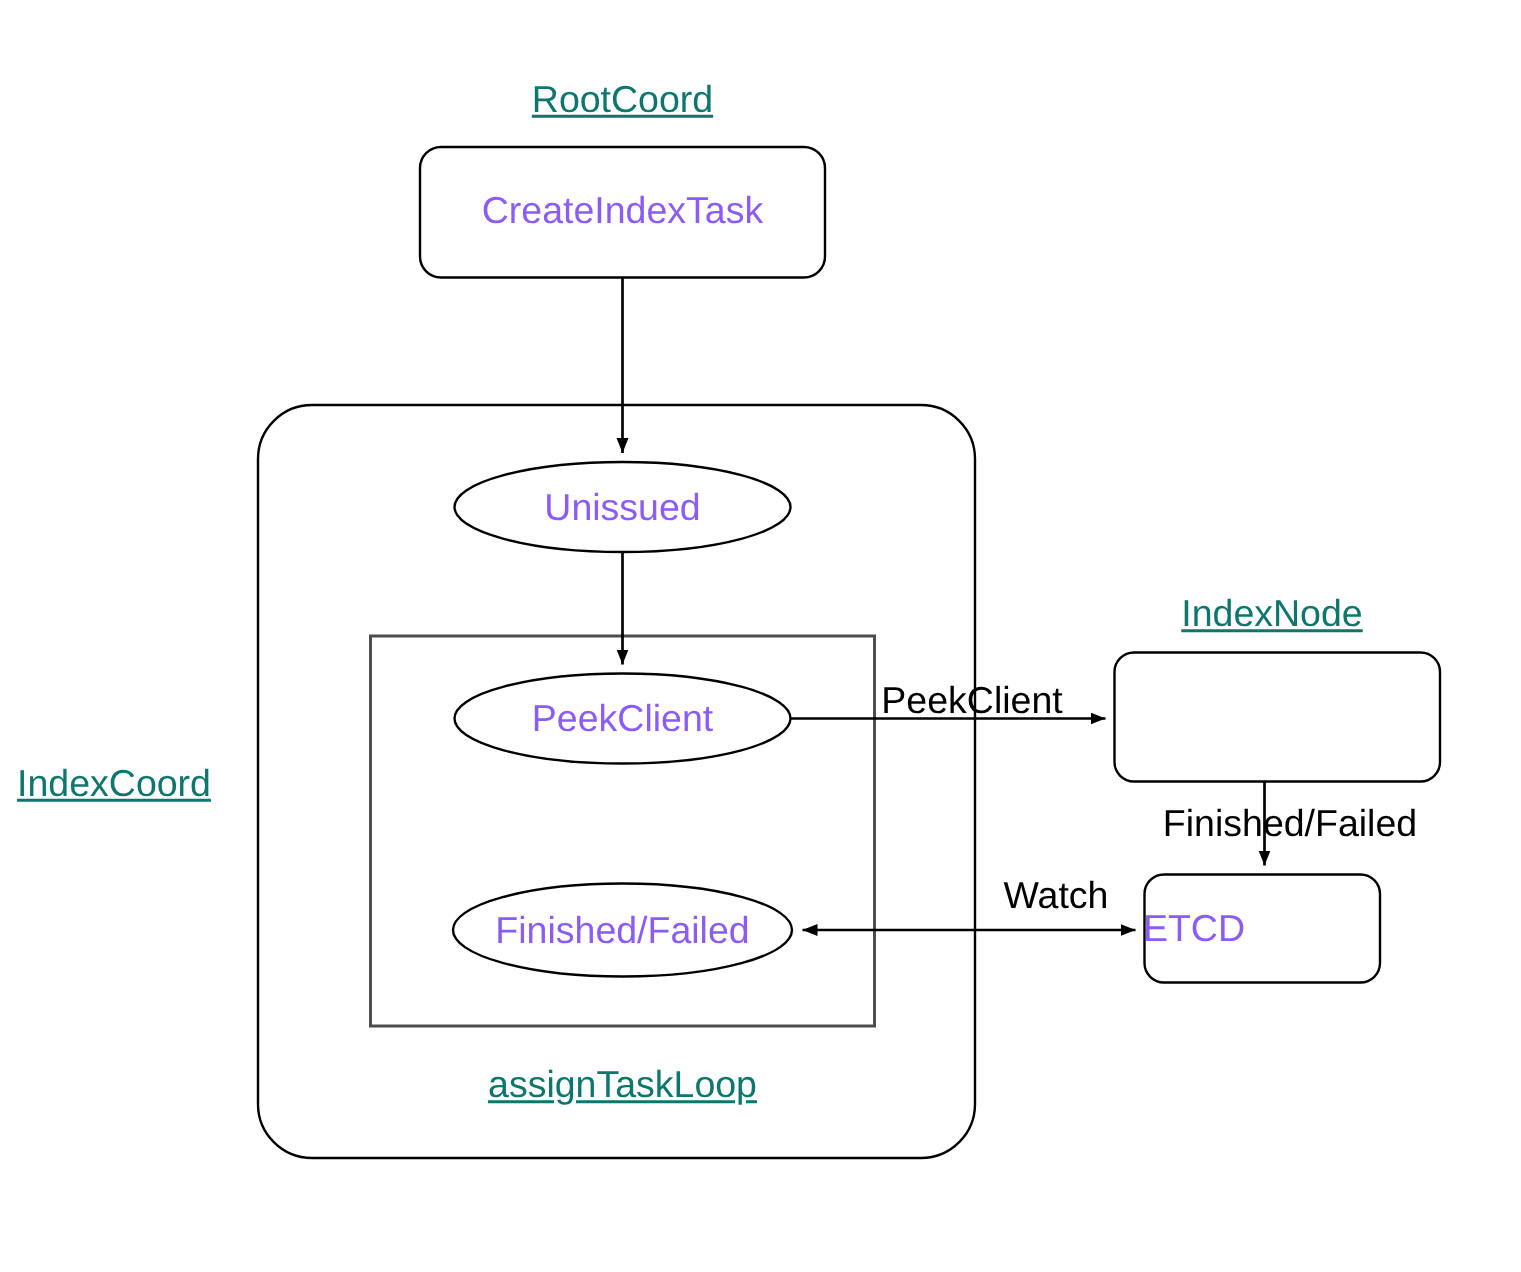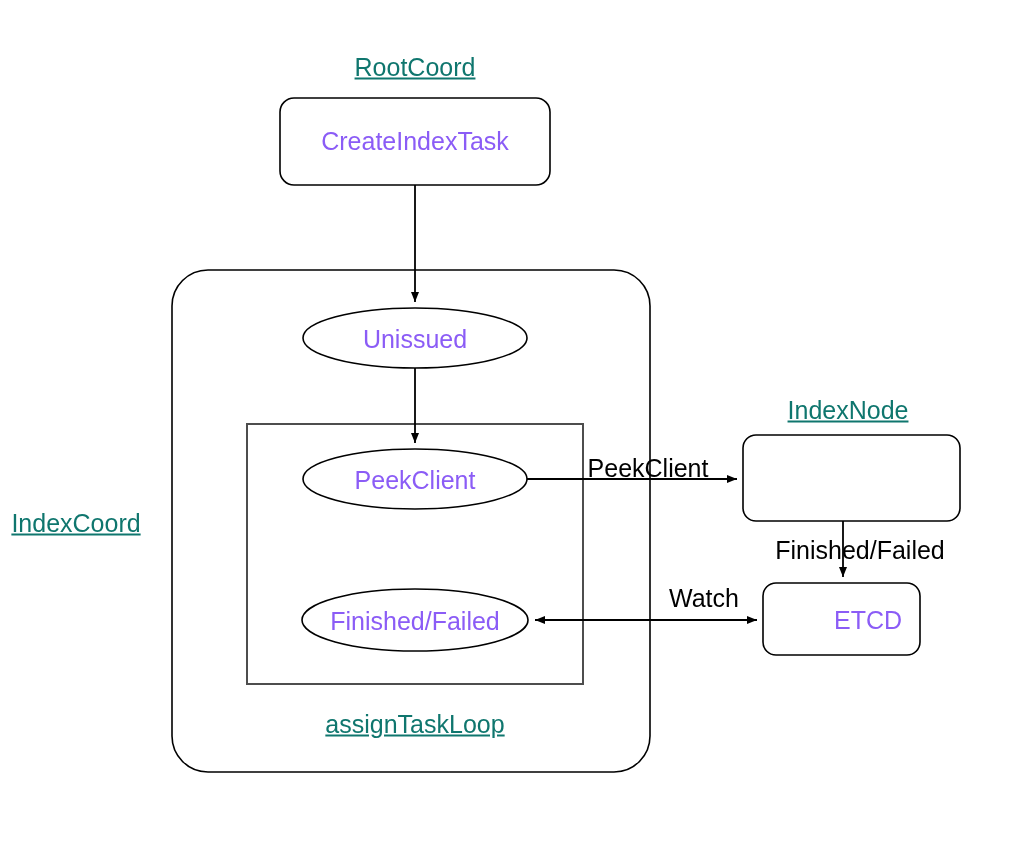--- a/index.html
+++ b/index.html
@@ -100,21 +100,21 @@
 
   <div class="node-text" style="left:415px; top:141px;">CreateIndexTask</div>
 
   <div class="node-text" style="left:415px; top:339px;">Unissued</div>
 
   <div class="node-text" style="left:415px; top:480px;">PeekClient</div>
 
   <div class="node-text" style="left:415px; top:621px;">Finished/Failed</div>
 
 
-  <div class="node-text" style="left:868px; top:620px;">ETCD</div>
+  <div class="node-text" style="left:796px; top:620px;">ETCD</div>
 
   <div class="free-label" style="left:76px; top:523px;">IndexCoord</div>
 
   <div class="free-label" style="left:848px; top:410px;text-align:center;">IndexNode</div>
 
   <div class="free-label" style="left:415px; top:724px;">assignTaskLoop</div>
 
   <div class="edge-label" style="left:648px; top:468px;">PeekClient</div>
 
   <div class="edge-label" style="left:860px; top:550px;">Finished/Failed</div>

